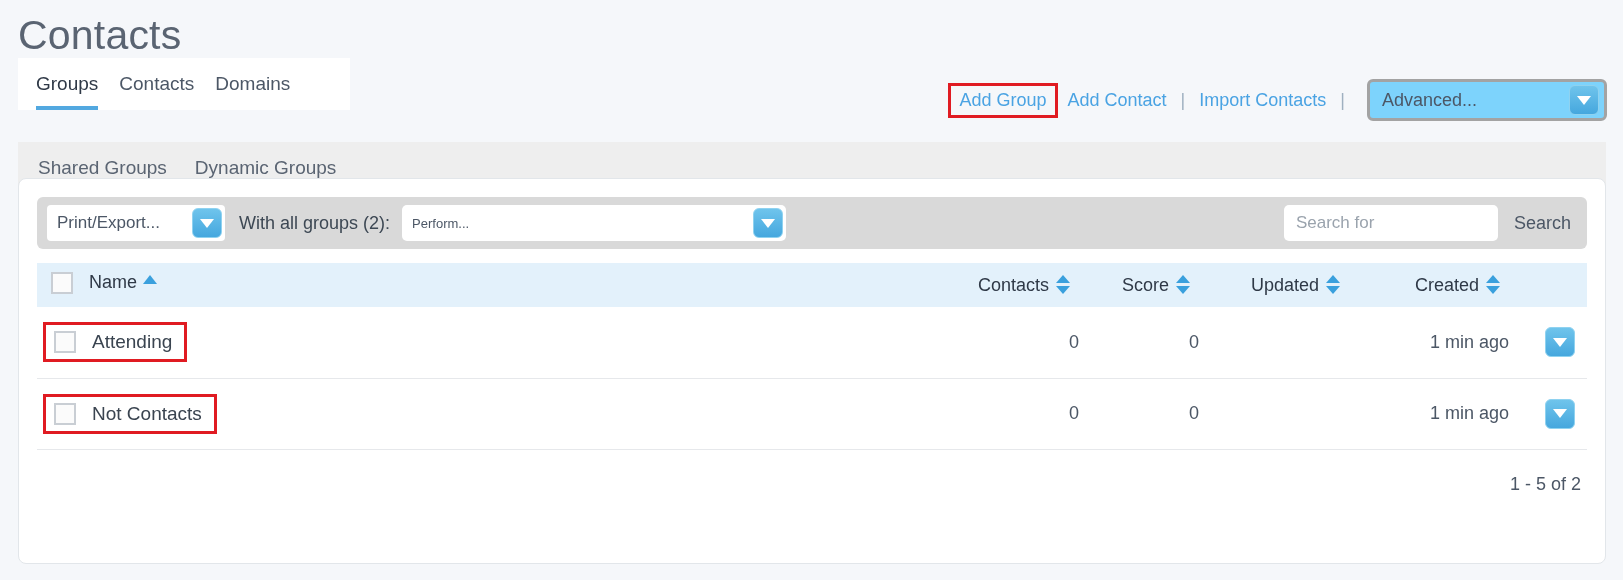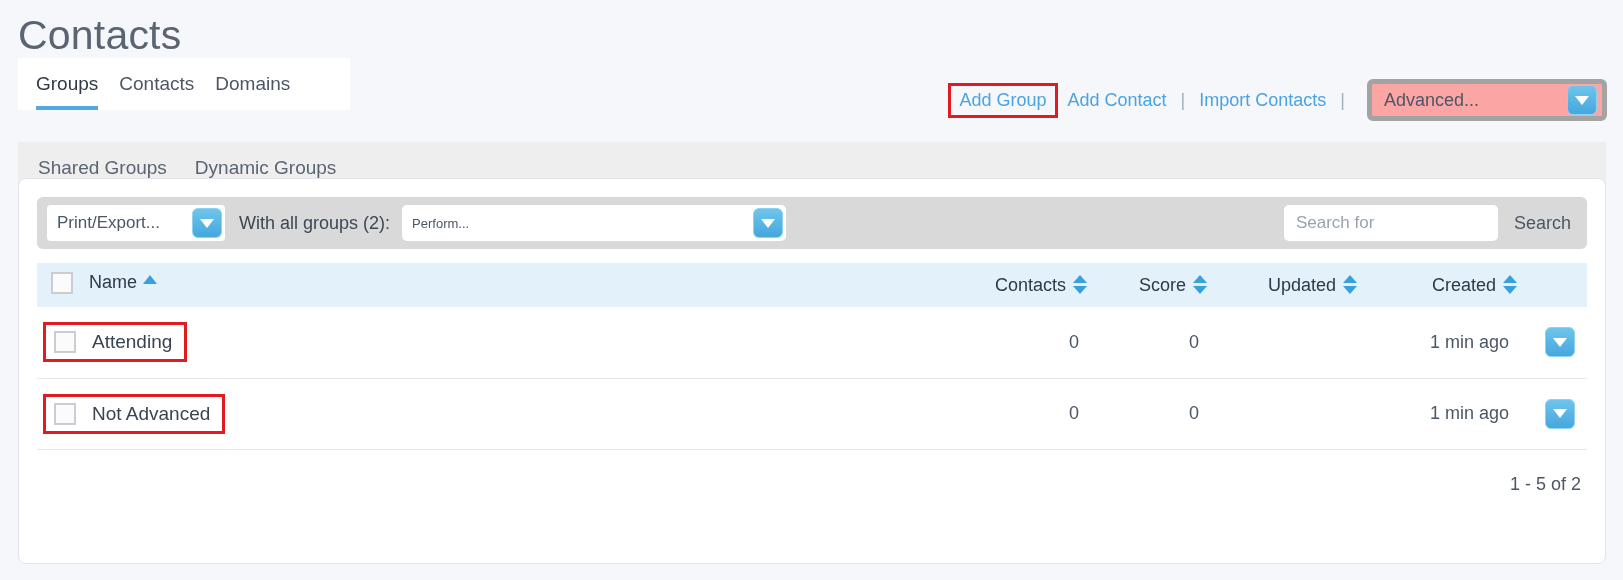--- a/index.html
+++ b/index.html
@@ -76,22 +76,22 @@
     margin-right: 6px;
   }
   .action-sep {
     font-size: 18px;
     color: #9fb0c0;
     padding: 0 10px;
   }
   .advanced-select {
     width: 240px;
     height: 42px;
-    background: #fca5a5;
-    border: 5px solid #a3a3a3;
+    background: #7dd3fc;
+    border: 3px solid #a3a3a3;
     border-radius: 6px;
     margin-left: 12px;
     display: flex;
     align-items: center;
     padding: 0 5px 0 12px;
     justify-content: space-between;
     cursor: pointer;
   }
   .advanced-select .sel-text {
     font-size: 18px;
@@ -223,21 +223,21 @@
     border-collapse: collapse;
     table-layout: fixed;
   }
   table.grid thead tr { background: #e3f1fb; }
   table.grid th {
     height: 44px;
     font-size: 18px;
     font-weight: 400;
     color: #2f3947;
     text-align: right;
-    padding: 0 4px;
+    padding: 0 21px;
     white-space: nowrap;
   }
   table.grid th.col-name {
     text-align: left;
     padding-left: 14px;
   }
   table.grid td {
     height: 71px;
     font-size: 18px;
     color: #4c5766;
@@ -452,21 +452,21 @@
         <td>
           <span class="row-dd">
               <span class="caret"></span>
             </span>
         </td>
       </tr>
       <tr>
         <td class="col-name">
           <span class="name-cell-inner highlight">
             <span class="cbox"></span>
-            <span class="name-text">Not Advanced</span>
+            <span class="name-text">Not Contacts</span>
           </span>
         </td>
         <td>0</td>
         <td>0</td>
         <td></td>
         <td>1 min ago</td>
         <td>
           <span class="row-dd">
               <span class="caret"></span>
             </span>

